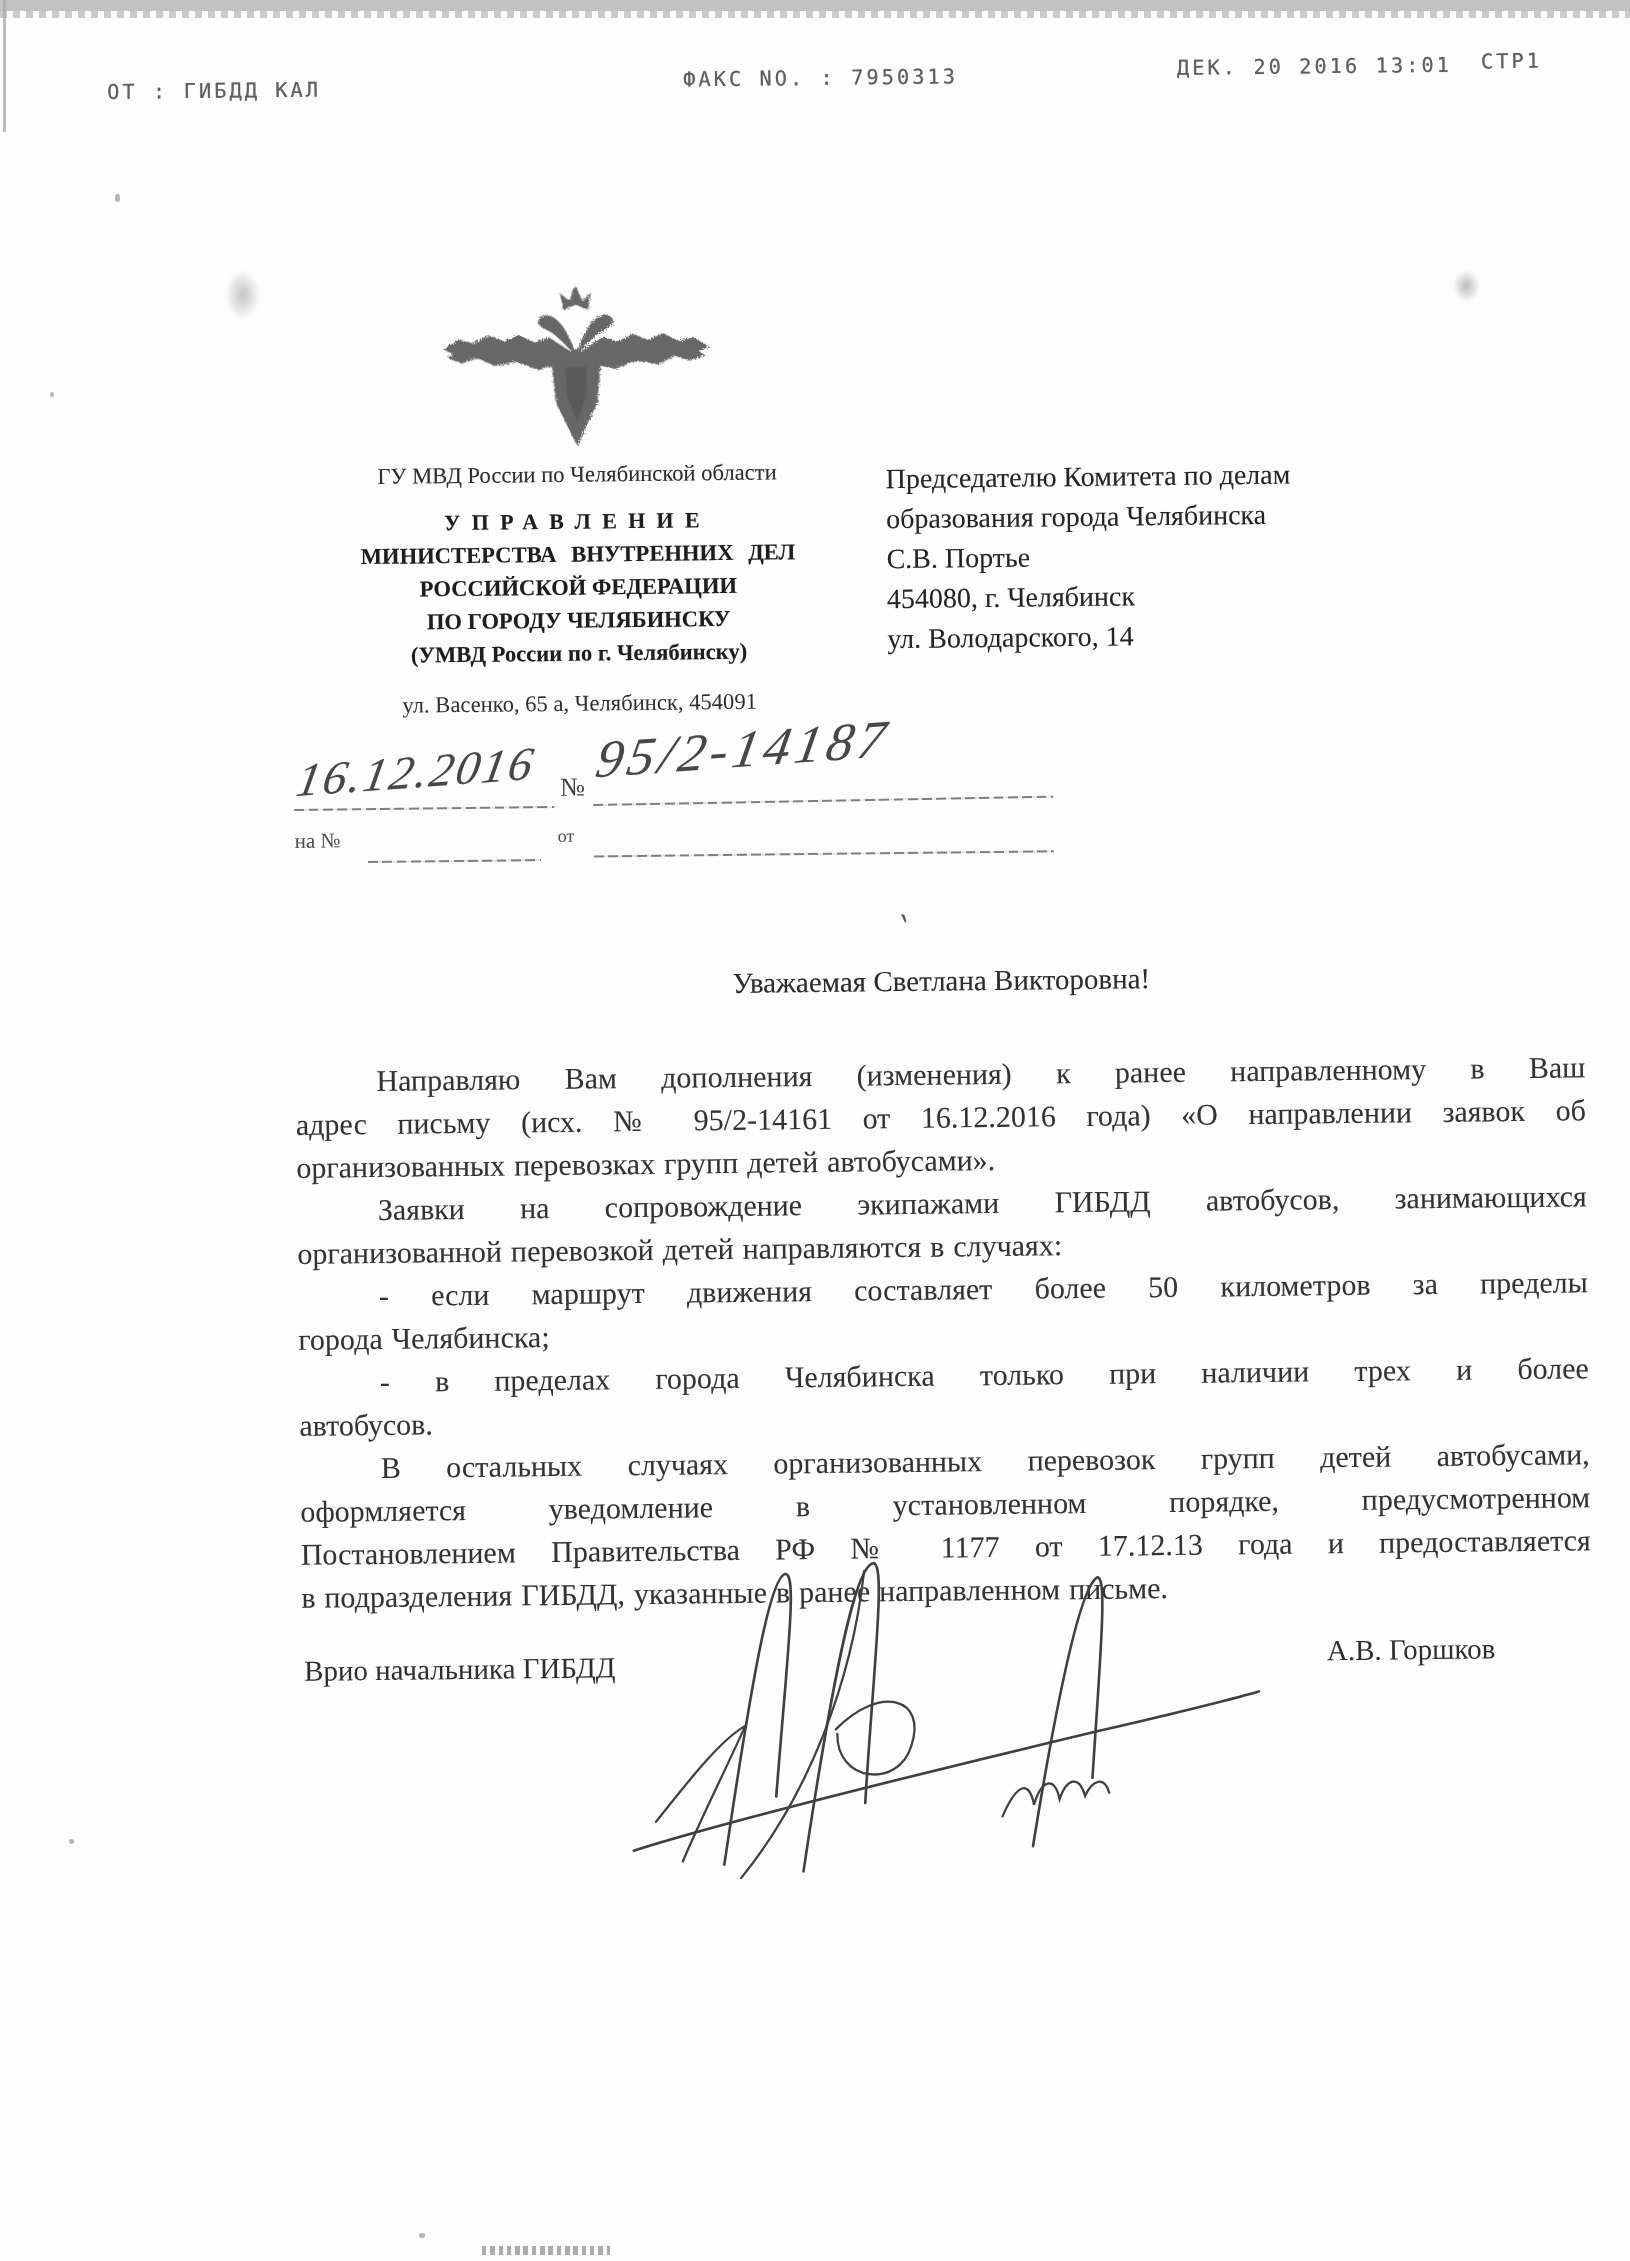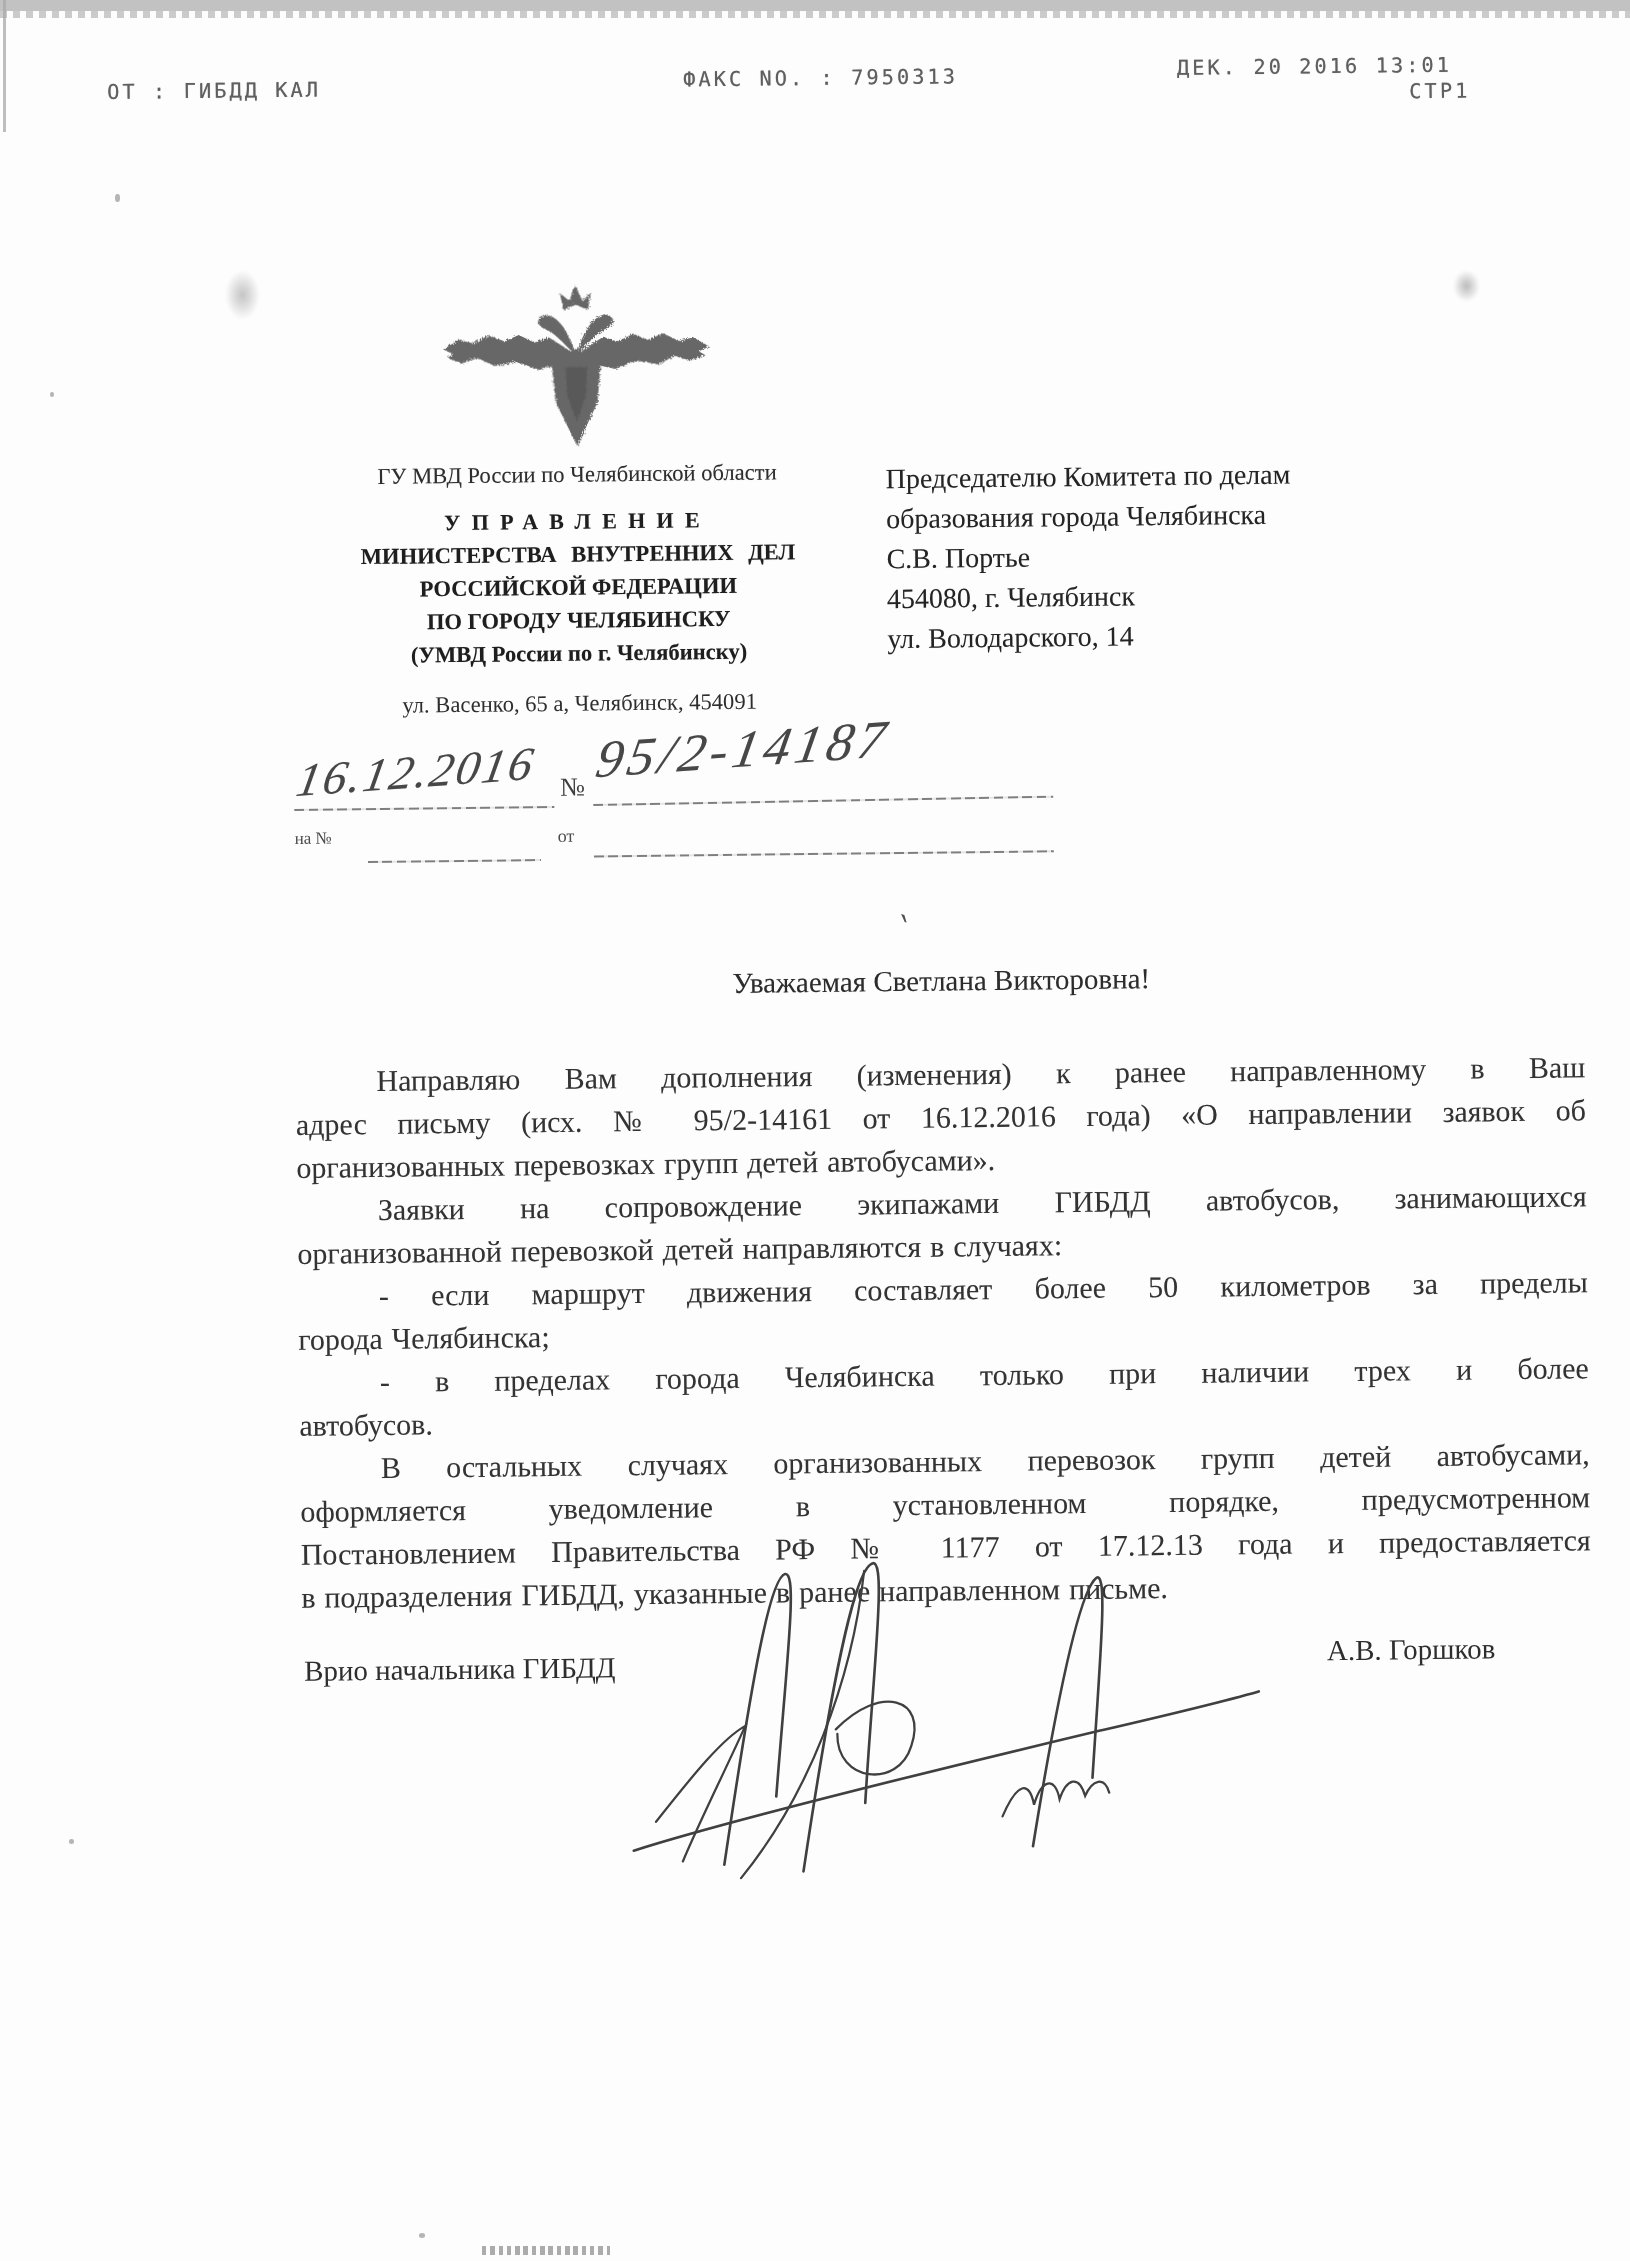--- a/index.html
+++ b/index.html
@@ -37,21 +37,21 @@
 
   
   .scan{position:absolute;inset:0;transform:rotate(-0.65deg);transform-origin:50% 50%;}
 
   
   .fax{position:absolute;top:66px;font-family:"DejaVu Sans Mono",monospace;
     font-size:20.4px;letter-spacing:3px;color:#5f5f5f;text-shadow:0 0 0.8px #9a9a9a;white-space:nowrap;}
   .fax-from{left:119px;top:72px;}
   .fax-no{left:695px;top:66px;}
   .fax-dt{left:1189px;top:60px;}
-  .fax-pg{left:1421px;top:57px;margin-top:29px;}
+  .fax-pg{left:1493px;top:57px;}
 
   
   .letterhead{position:absolute;left:249px;top:276px;width:671px;text-align:center;color:#262626;}
   .emblem{display:block;margin:0 auto;opacity:.85;}
   .lh-parent{margin-top:6px;font-size:22.6px;color:#2e2e2e;text-shadow:0 0 0.8px rgba(0,0,0,.25);}
   .lh-org{margin-top:16.6px;font-weight:700;font-size:22.6px;line-height:33px;color:#1e1e1e;
     text-shadow:0 0 0.8px rgba(0,0,0,.3);}
   .lh-org .line:first-child{letter-spacing:11.3px;font-size:22px;}
   .lh-org .line:nth-child(2){word-spacing:9px;}
   .lh-addr{margin-top:21px;font-size:22.6px;color:#2e2e2e;}
@@ -63,21 +63,21 @@
   
   .hw{position:absolute;font-style:italic;color:#474747;white-space:nowrap;
     transform:skewX(-14deg) rotate(-3.5deg);text-shadow:0 0 0.8px rgba(0,0,0,.2);}
   .hw-date{left:303px;top:740px;font-size:47px;letter-spacing:2.3px;}
   .hw-no{left:603px;top:718px;font-size:53px;letter-spacing:4.5px;}
   .no-sign{position:absolute;left:564px;top:770px;font-size:26px;color:#3f3f3f;}
   .uline{position:absolute;height:2.3px;
     background:repeating-linear-gradient(90deg,rgba(95,95,95,.8) 0 9.8px,rgba(95,95,95,.15) 9.8px 14.3px);}
   .ul-1{left:298px;top:803px;width:260px;}
   .ul-2{left:597px;top:800px;width:460px;transform:rotate(-0.4deg);}
-  .na-label{position:absolute;left:298px;top:823px;font-size:17px;color:#4a4a4a;}
+  .na-label{position:absolute;left:298px;top:823px;font-size:21px;color:#4a4a4a;}
   .ot-label{position:absolute;left:561px;top:823px;font-size:18px;color:#4a4a4a;}
   .ul-3{left:371px;top:856px;width:173px;}
   .ul-4{left:597px;top:853px;width:460px;}
 
   
   .salutation{position:absolute;left:298px;top:966px;width:1290px;text-align:center;
     font-size:29px;color:#2c2c2c;text-shadow:0 0 0.8px rgba(0,0,0,.22);}
   .bodytext{position:absolute;left:296px;top:1054px;width:1290px;font-size:30px;
     line-height:43px;color:#333;text-shadow:0 0 0.8px rgba(0,0,0,.18);}
   .para{margin:0;}

